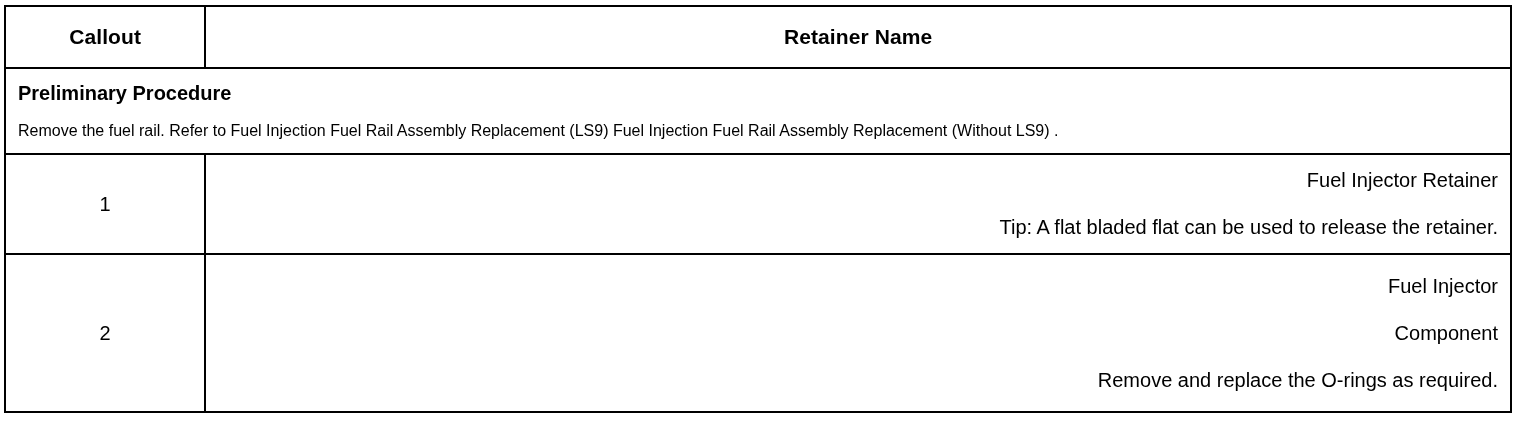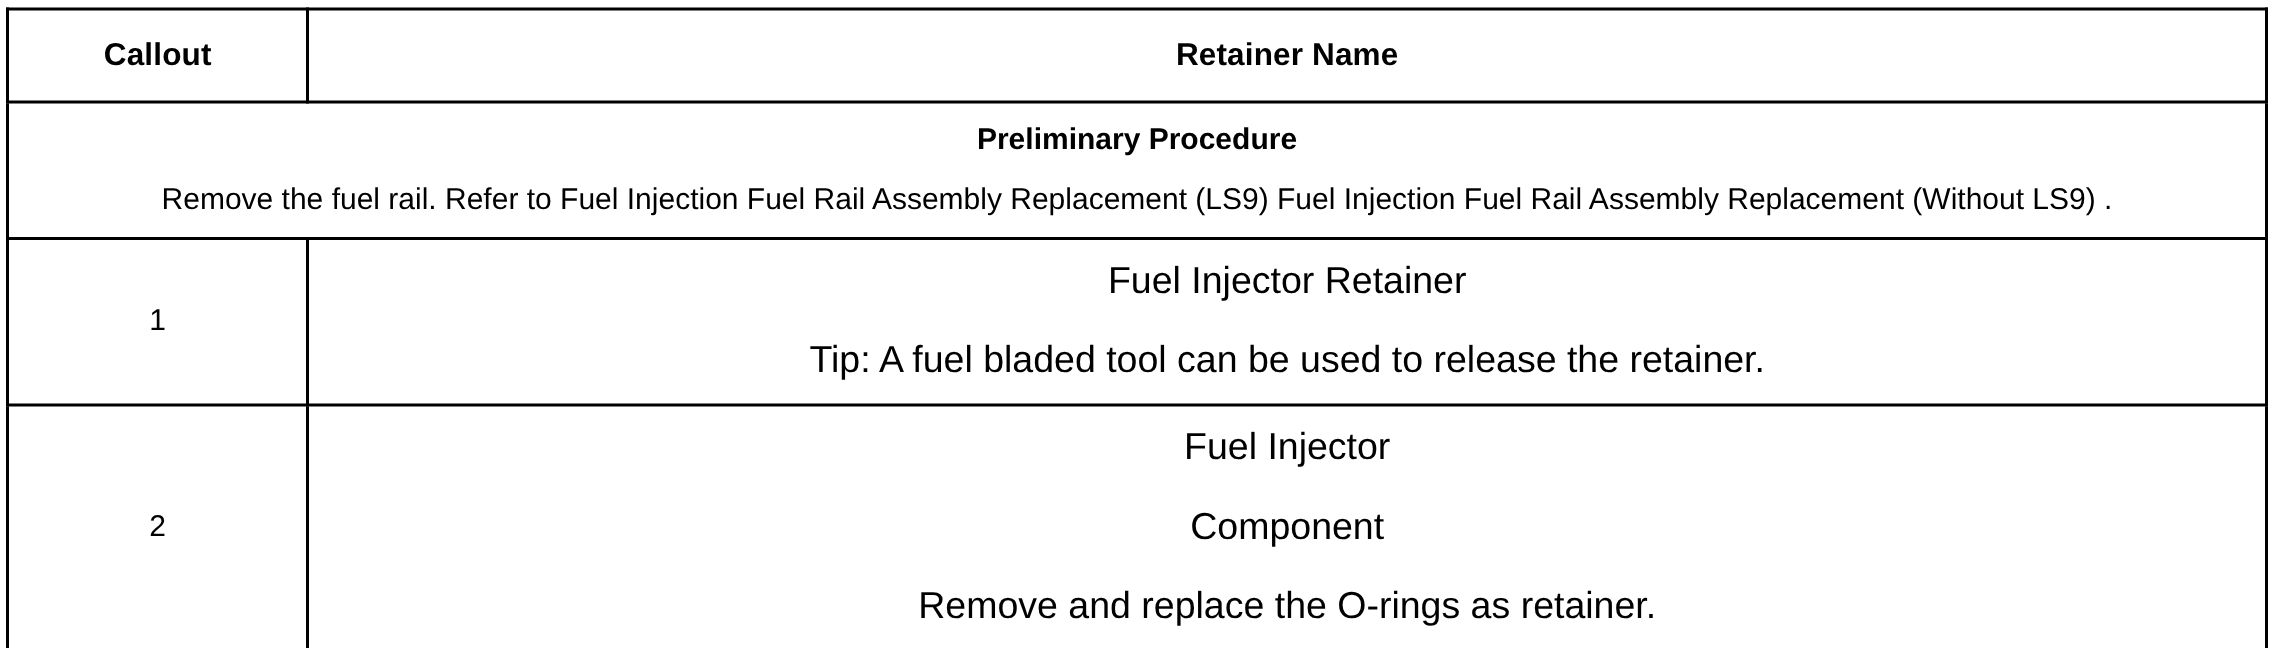--- a/index.html
+++ b/index.html
@@ -49,47 +49,47 @@
     padding: 0 4px;
     white-space: nowrap;
     overflow: hidden;
   }
 
   
   .prelim-cell {
     padding: 8px 6px 10px 6px;
     font-size: 20px;
     line-height: 1.28;
-    text-align: center;
+    text-align: left;
     vertical-align: top;
   }
   .prelim-title {
     font-weight: bold;
     font-size: 20px;
     margin: 0 0 14px 0;
   }
   .prelim-body {
     font-weight: normal;
-    font-size: 20px;
+    font-size: 16px;
     margin: 0;
   }
 
   
   .callout-cell {
     text-align: center;
     font-size: 20px;
     font-weight: normal;
     vertical-align: middle;
   }
   .detail-cell {
     padding: 10px 0 10px 8px;
-    font-size: 25px;
+    font-size: 20px;
     line-height: 1.25;
     vertical-align: middle;
-    text-align: center;
+    text-align: right;
   }
   .detail-line {
     margin: 0;
   }
   .detail-line + .detail-line {
     margin-top: 22px;
   }
   .b {
     font-weight: normal;
   }
@@ -116,27 +116,27 @@
         <td class="prelim-cell" colspan="2">
           <p class="prelim-title">Preliminary Procedure</p>
           <p class="prelim-body">Remove the fuel rail. Refer to Fuel Injection Fuel Rail Assembly Replacement (LS9) Fuel Injection Fuel Rail Assembly Replacement (Without LS9) .</p>
         </td>
       </tr>
 
       <tr>
         <td class="callout-cell">1</td>
         <td class="detail-cell row1-detail">
           <p class="detail-line">Fuel Injector Retainer</p>
-          <p class="detail-line"><span class="b">Tip</span><span>: </span><span>A fuel bladed tool can be used to release the retainer.</span></p>
+          <p class="detail-line"><span class="b">Tip</span><span>: </span><span>A flat bladed flat can be used to release the retainer.</span></p>
         </td>
       </tr>
 
       <tr>
         <td class="callout-cell">2</td>
         <td class="detail-cell row2-detail">
           <p class="detail-line">Fuel Injector</p>
           <p class="detail-line b">Component</p>
-          <p class="detail-line">Remove and replace the O-rings as retainer.</p>
+          <p class="detail-line">Remove and replace the O-rings as required.</p>
         </td>
       </tr>
     </tbody>
   </table>
 </div>
 
 </body></html>

